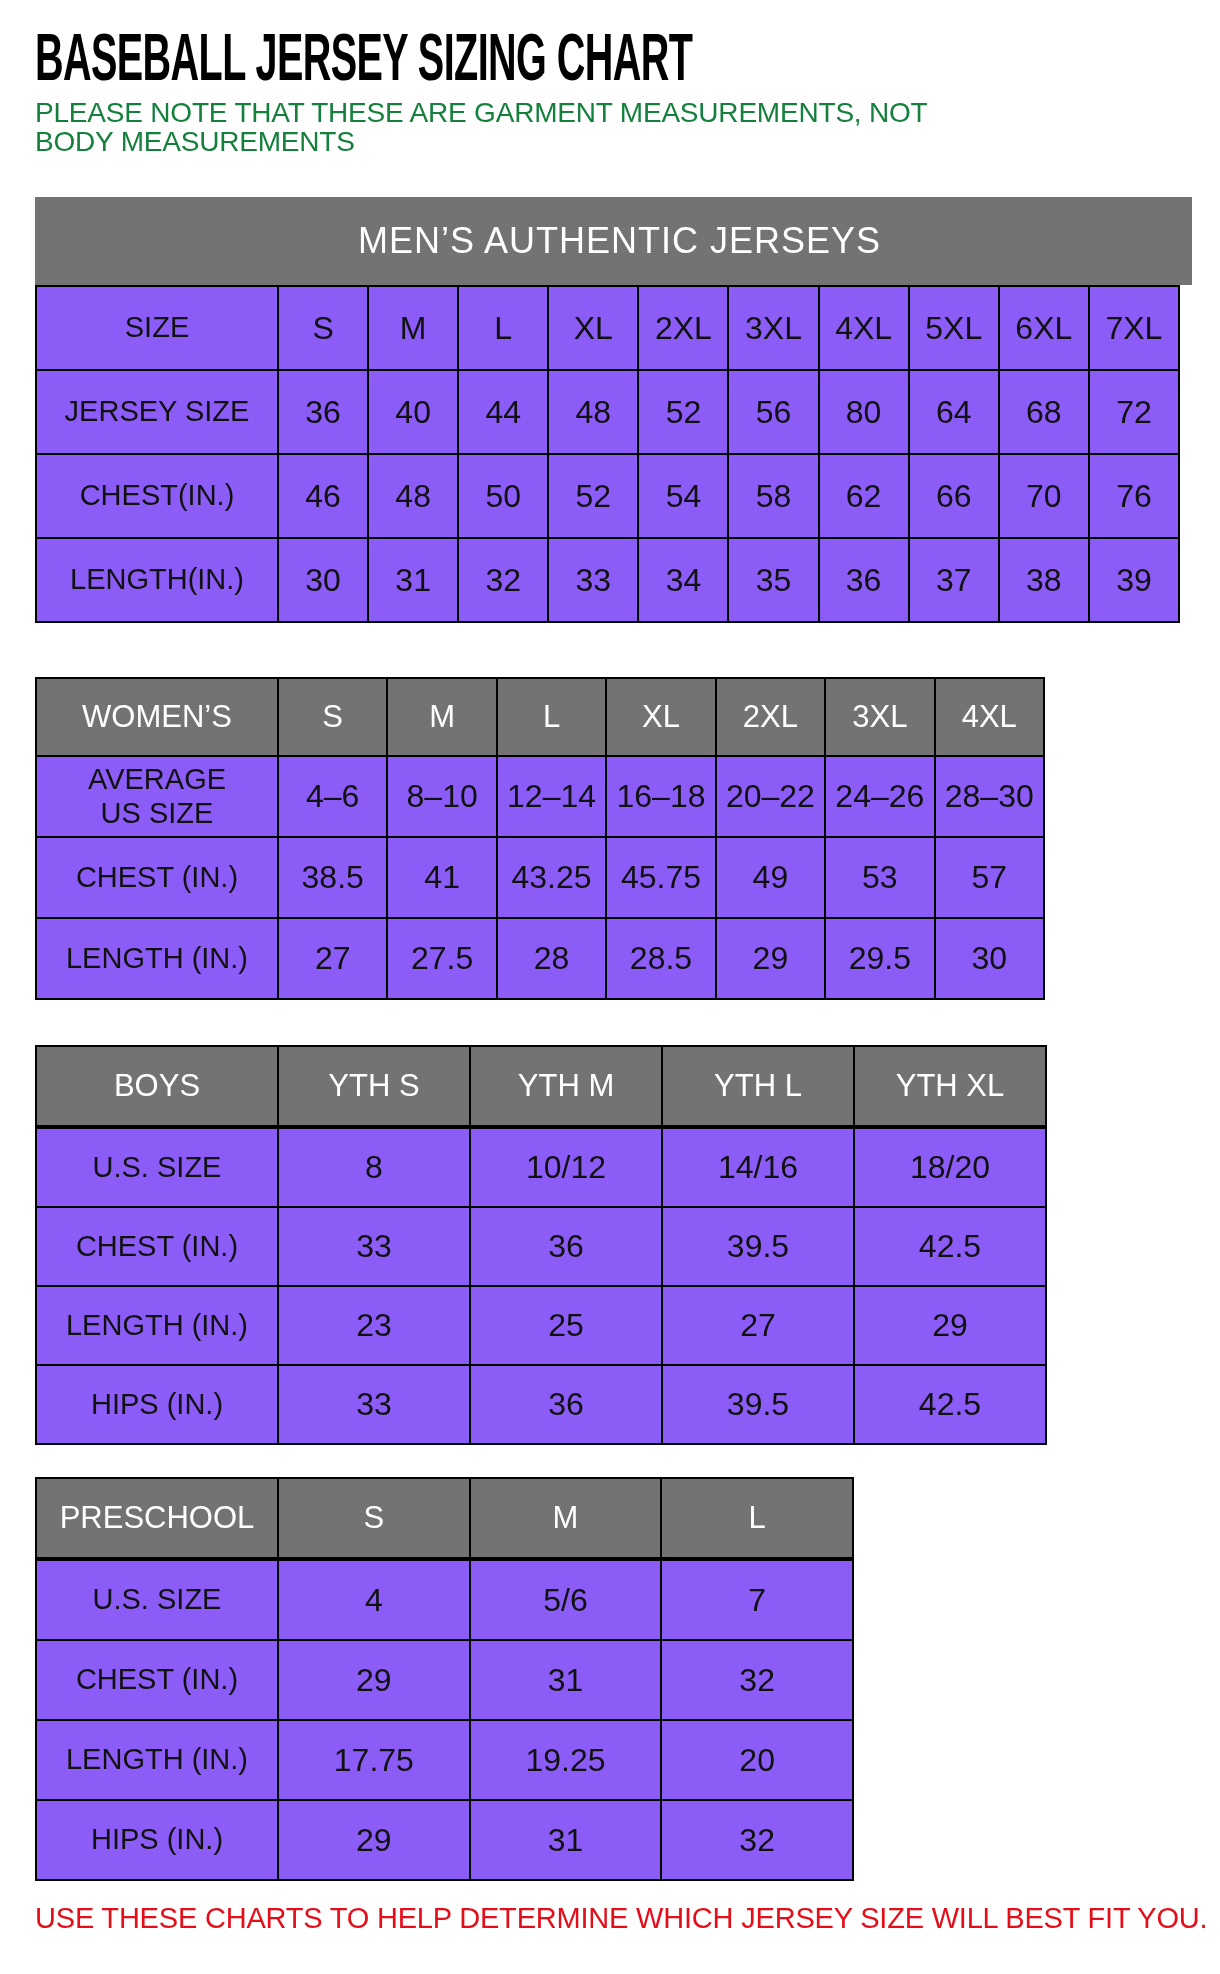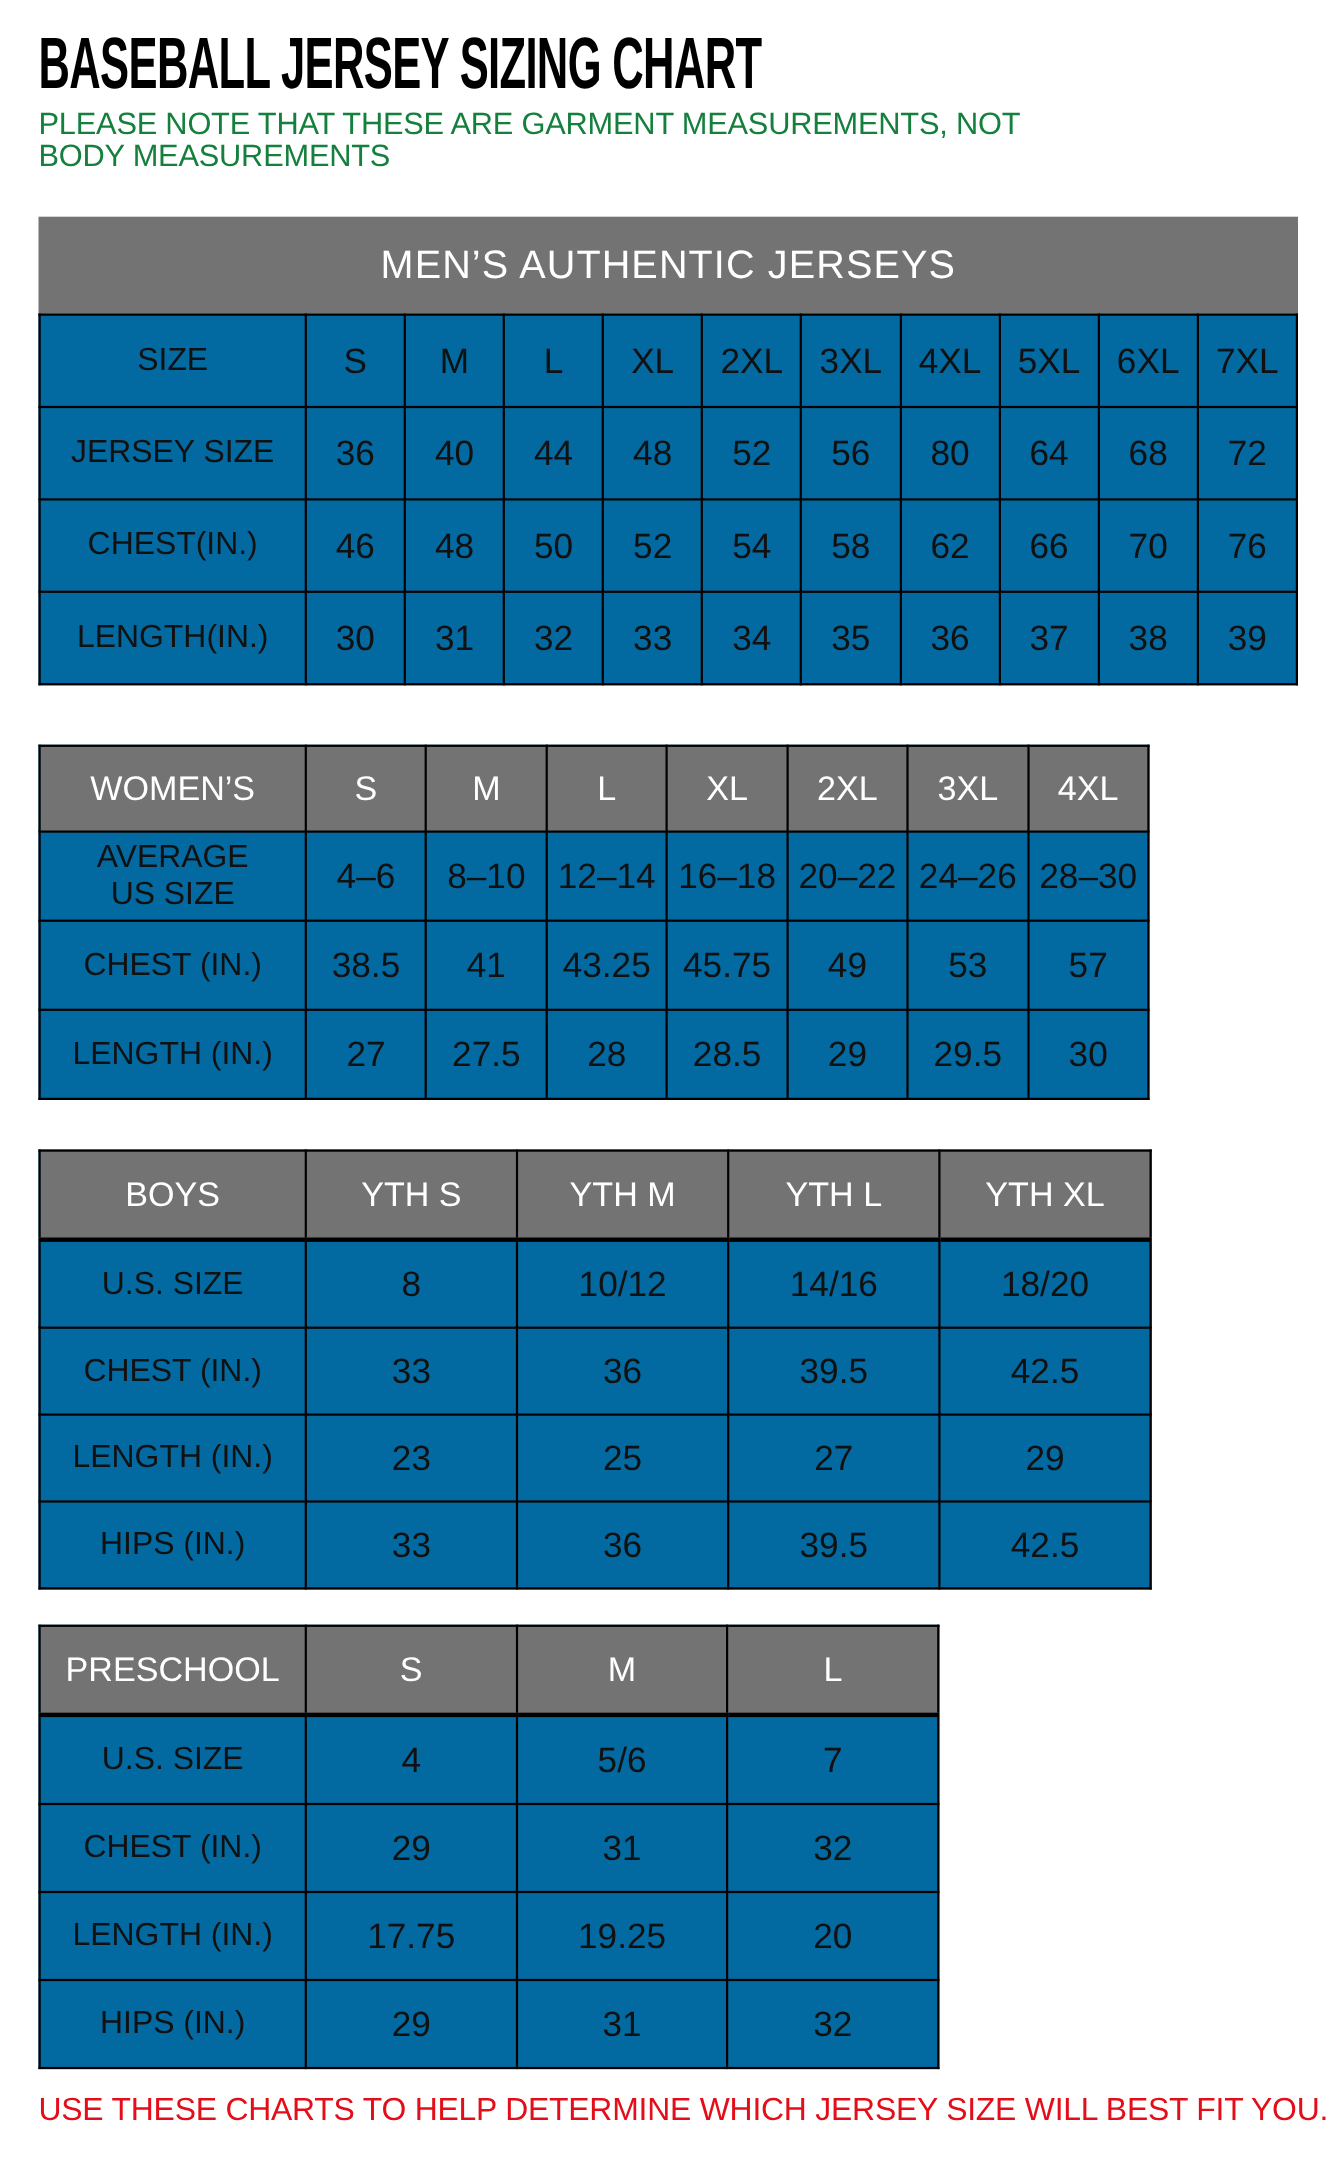--- a/index.html
+++ b/index.html
@@ -37,27 +37,28 @@
   
   .banner {
     width: 1145px;
     height: 88px;
     line-height: 88px;
     background: #737373;
     color: #ffffff;
     font-size: 36px;
     letter-spacing: 1px;
     text-align: center;
+    padding-left: 12px;
   }
 
   
   table.tbl {
     border-collapse: collapse;
     table-layout: fixed;
-    background: #0369a1;
+    background: #8b5cf6;
   }
   .tbl td {
     border: 2px solid #000000;
     padding: 0;
     text-align: center;
     vertical-align: middle;
     white-space: pre-line;
     line-height: 1.15;
   }
   .tbl td.label { font-size: 29px; }

